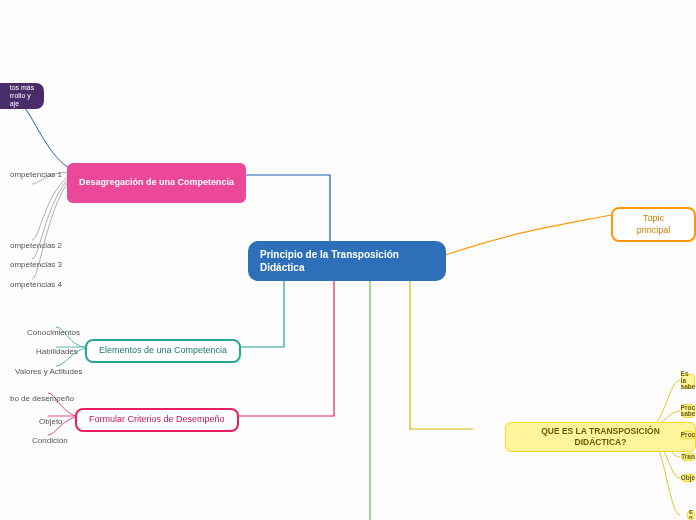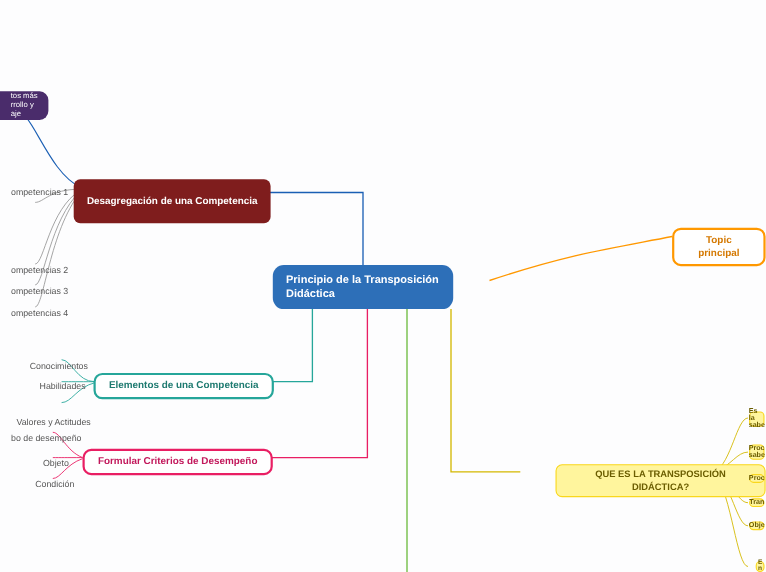--- a/index.html
+++ b/index.html
@@ -29,39 +29,39 @@
     align-items: center;
     justify-content: center;
     text-align: center;
     line-height: 1.3;
   }
   .central {
     background: #2d6fb8;
     color: #fff;
     font-weight: bold;
     font-size: 10px;
-    width: 164px;
+    width: 198px;
     height: 40px;
     justify-content: flex-start;
     text-align: left;
     padding-left: 12px;
   }
   .blue-pill {
-    background: #7f1d1d;
+    background: #ec4899;
     color: #fff;
     font-weight: bold;
     font-size: 9px;
     border-radius: 6px;
     padding: 20px 12px;
     height: 18px;
   }
   .outline {
     background: #fff;
     border: 2px solid;
-    font-weight: bold;
+    font-weight: normal;
     font-size: 9px;
     border-radius: 8px;
     padding: 4px 12px;
   }
   .teal { border-color: #26a69a; color: #1e7a70; }
   .orange { border-color: #ff9800; color: #d47800; }
   .pink { border-color: #e91e63; color: #c2185b; }
   .yellow-box {
     background: #fff59d;
     border: 1px solid #f9d71c;
@@ -169,21 +169,21 @@
 
 <div class="node outline teal" style="left:85px; top:339px;">
   <span>Elementos de una Competencia</span>
 </div>
 <div class="node tiny" style="left:17px; top:324px;">
     <span>Conocimientos</span>
   </div>
 <div class="node tiny" style="left:26px; top:343px;">
     <span>Habilidades</span>
   </div>
-<div class="node tiny" style="left:5px; top:375px;">
+<div class="node tiny" style="left:5px; top:363px;">
     <span>Valores y Actitudes</span>
   </div>
 
 <div class="node outline pink" style="left:75px; top:408px;">
   <span>Formular Criterios de Desempeño</span>
 </div>
 <div class="node tiny" style="left:0px; top:390px;">
     <span>bo de desempeño</span>
   </div>
 <div class="node tiny" style="left:29px; top:413px;">

